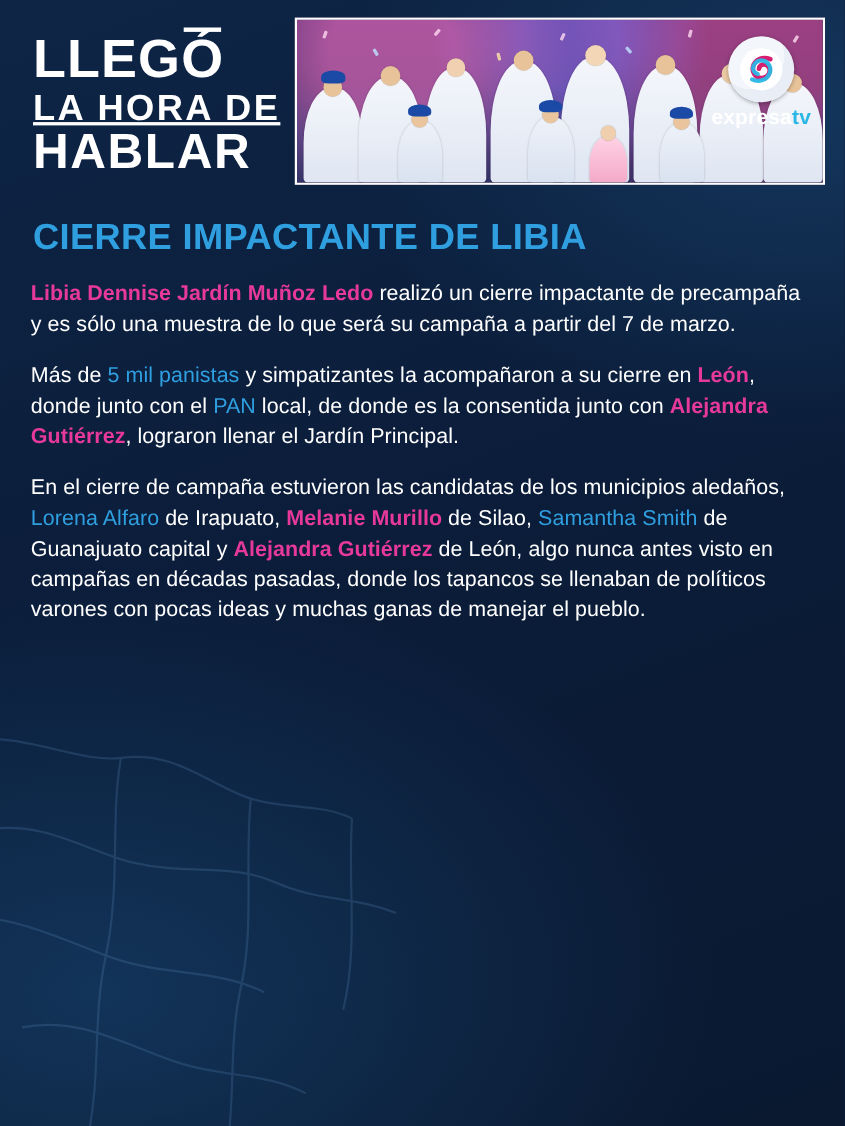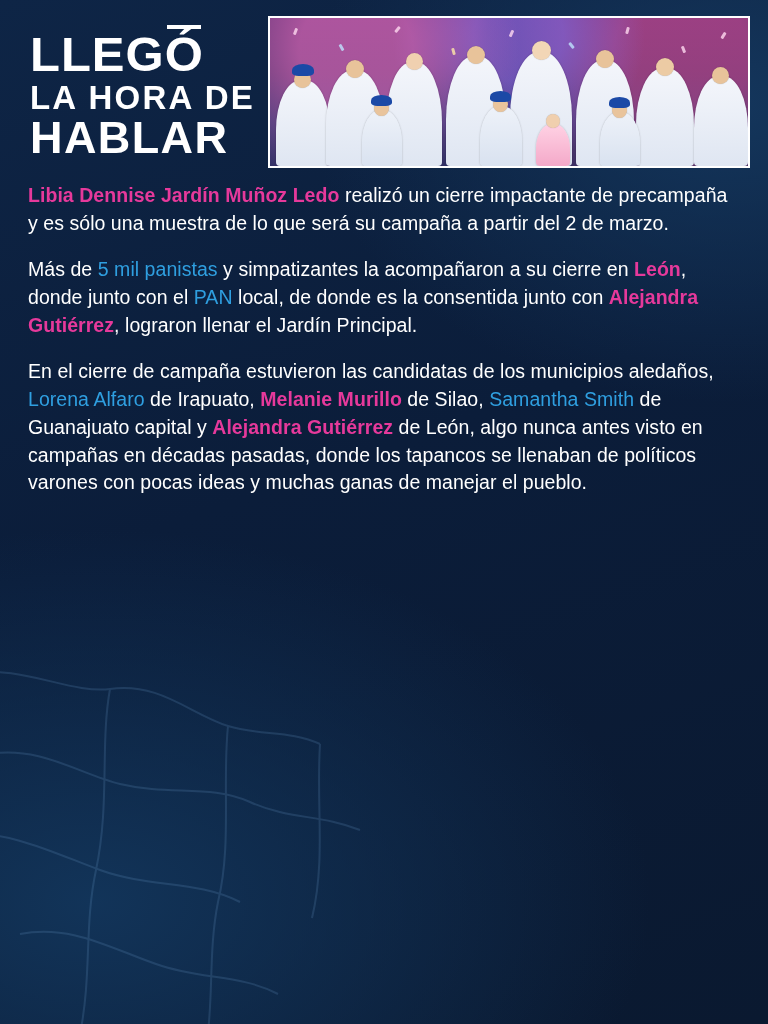--- a/index.html
+++ b/index.html
@@ -64,20 +64,21 @@
     right: 6%;
     top: -7px;
     height: 4px;
     background: #ffffff;
   }
   .logo-l2 {
     font-size: 33px;
     letter-spacing: 2.2px;
     margin-top: 6px;
     white-space: nowrap;
+    text-decoration: underline;
   }
   .logo-l3 {
     font-size: 45px;
     letter-spacing: 1.4px;
     margin-top: 4px;
     white-space: nowrap;
   }
 
   
   .photo-wrap {
@@ -260,23 +261,35 @@
 
         <span style="left:330px;width:40px;height:54px;background:linear-gradient(180deg,#eef2f9,#d9e2f0)"></span>
         <i style="left:342px;bottom:48px;width:15px;height:15px;background:#e9c49c"></i>
         <b style="left:339px;bottom:58px;width:21px;height:11px"></b>
 
         <span style="left:266px;width:34px;height:42px;background:linear-gradient(180deg,#ffd2e4,#f4a9c9)"></span>
         <i style="left:276px;bottom:38px;width:14px;height:14px;background:#f0cfae"></i>
       </div>
     </div>
 
+    <div class="tv-logo">
+      <div class="tv-badge">
+        <svg viewBox="0 0 48 48">
+          <circle cx="24" cy="24" r="21" fill="#ffffff"></circle>
+          <path d="M24 7c9.4 0 17 7.6 17 17s-7.6 17-17 17S7 33.4 7 24 14.6 7 24 7z" fill="#ffffff"></path>
+          <path d="M33 14c-7 -3 -15 0 -17 7 -1.6 5.6 2 11 7.6 11.6 4.4 .5 8.2-2.4 8.8-6.6 .5-3.4-1.8-6.4-5.2-6.8-2.7-.3-5 1.5-5.4 4.2" fill="none" stroke="#d61f6f" stroke-width="4.6" stroke-linecap="round"></path>
+          <path d="M15 34c6.6 3.4 14.8 .6 17.4-6.2 2-5.4-1-11.2-6.6-12.4-4.3-.9-8.5 1.6-9.6 5.8-.9 3.3 1 6.6 4.3 7.5" fill="none" stroke="#2bb7e6" stroke-width="4.2" stroke-linecap="round" opacity=".95"></path>
+        </svg>
+      </div>
+      <div class="tv-word"><span>expresa</span><span class="tv">tv</span></div>
+    </div>
   </div>
 
   <div class="content">
+    <h1 class="headline">CIERRE IMPACTANTE DE LIBIA</h1>
     <div id="paras">
-        <p class="para"><span class="hl-pink">Libia Dennise Jardín Muñoz Ledo</span><span> realizó un cierre impactante de precampaña y es sólo una muestra de lo que será su campaña a partir del 2 de marzo.</span></p>
+        <p class="para"><span class="hl-pink">Libia Dennise Jardín Muñoz Ledo</span><span> realizó un cierre impactante de precampaña y es sólo una muestra de lo que será su campaña a partir del 7 de marzo.</span></p>
         <p class="para"><span>Más de </span><span class="hl-blue">5 mil panistas</span><span> y simpatizantes la acompañaron a su cierre en </span><span class="hl-pink">León</span><span>, donde junto con el </span><span class="hl-blue">PAN</span><span> local, de donde es la consentida junto con </span><span class="hl-pink">Alejandra Gutiérrez</span><span>, lograron llenar el Jardín Principal.</span></p>
         <p class="para"><span>En el cierre de campaña estuvieron las candidatas de los municipios aledaños, </span><span class="hl-blue">Lorena Alfaro</span><span> de Irapuato, </span><span class="hl-pink">Melanie Murillo</span><span> de Silao, </span><span class="hl-blue">Samantha Smith</span><span> de Guanajuato capital y </span><span class="hl-pink">Alejandra Gutiérrez</span><span> de León, algo nunca antes visto en campañas en décadas pasadas, donde los tapancos se llenaban de políticos varones con pocas ideas y muchas ganas de manejar el pueblo.</span></p>
       </div>
   </div>
 
 </div>
 
 </body></html>

